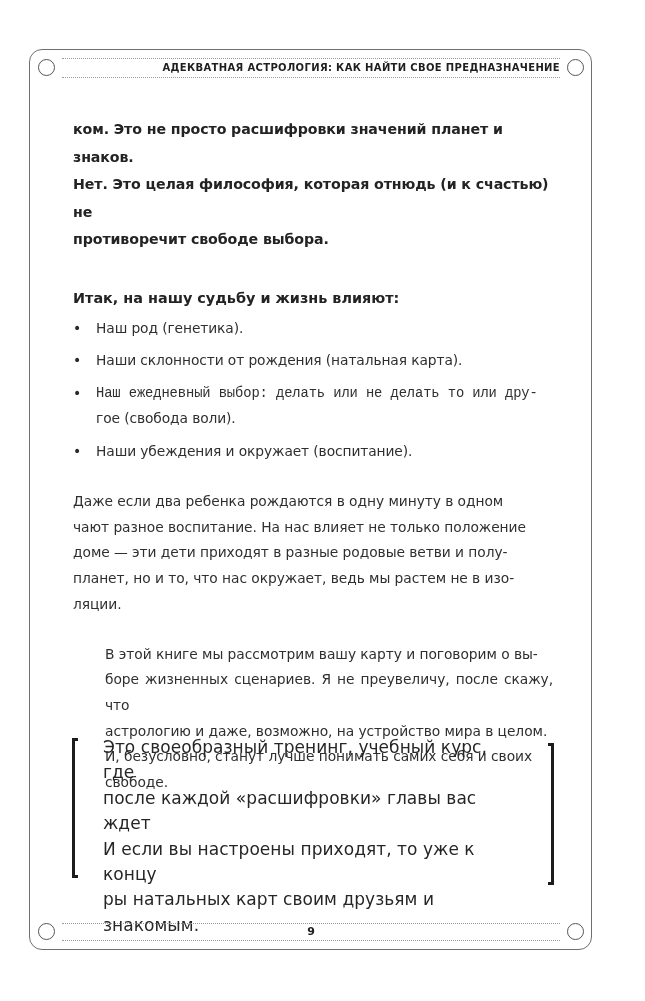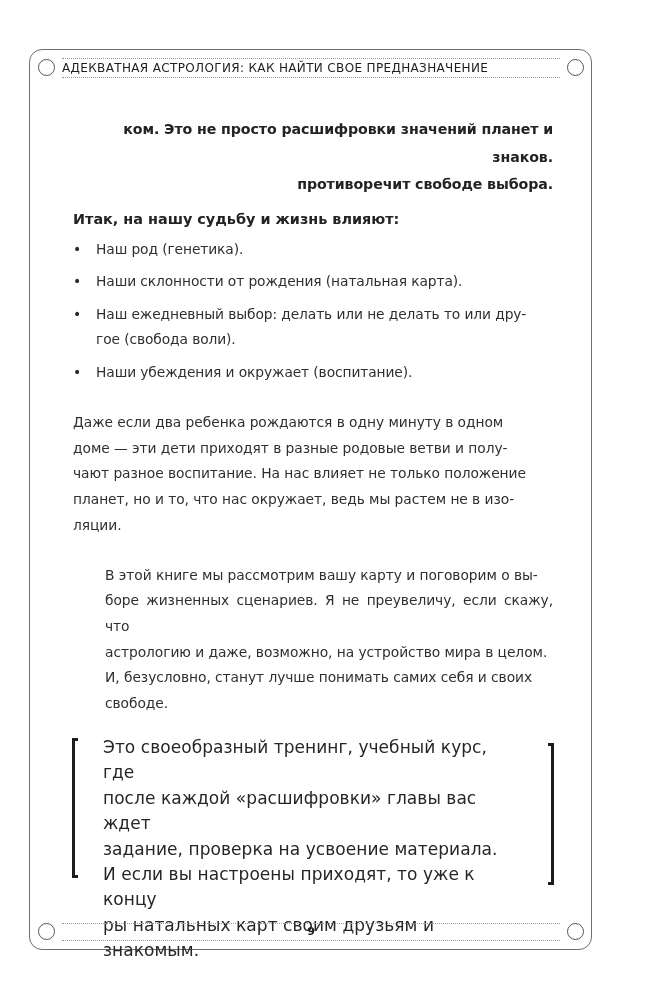--- a/index.html
+++ b/index.html
@@ -15,35 +15,35 @@
     .ring {
       position: absolute; width: 17px; height: 17px; border: 1.3px solid #555;
       border-radius: 50%; box-sizing: border-box;
     }
     .dots {
       position: absolute; left: 62px; width: 498px; height: 0;
       border-top: 1.5px dotted #9a9a9a;
     }
     .running-head {
       position: absolute; left: 62px; width: 498px; top: 60px;
-      text-align: left; font-weight: normal; font-size: 12px; letter-spacing: 0.35px;
+      text-align: right; font-weight: bold; font-size: 10px; letter-spacing: 0.35px;
       color: #1e1e1e; line-height: 16px;
     }
     .page-num {
       position: absolute; left: 62px; width: 498px; top: 924px;
       text-align: center; font-weight: bold; font-size: 11px; color: #1e1e1e; line-height: 16px;
     }
     .content { position: absolute; left: 73px; width: 480px; top: 116px; }
     p { margin: 0; }
     .lead {
-      font-weight: bold; font-size: 14.2px; line-height: 27.5px; color: #232323; letter-spacing: -0.1px; text-align: right;
+      font-weight: bold; font-size: 14.2px; line-height: 27.5px; color: #232323; letter-spacing: -0.1px;
     }
     .subhead {
       font-weight: bold; font-size: 14.4px; line-height: 20px; color: #232323;
-      margin-top: 10px;
+      margin-top: 34px;
     }
     ul.list { list-style: none; margin: 8px 0 0 0; padding: 0; }
     ul.list li {
       position: relative; padding-left: 23px; font-size: 13.8px; line-height: 25.5px;
       color: #2f2f2f; margin-bottom: 7px; letter-spacing: -0.1px;
     }
     ul.list li .bullet {
       position: absolute; left: 0; top: 0; font-size: 14px; color: #2a2a2a;
     }
     .para {
@@ -78,68 +78,68 @@
 <div class="ring" style="left:38px; top:923px;"></div>
 <div class="ring" style="left:567px; top:923px;"></div>
 
 <div class="dots" style="top:58px;"></div>
 <div class="dots" style="top:77px;"></div>
 <div class="running-head">АДЕКВАТНАЯ АСТРОЛОГИЯ: КАК НАЙТИ СВОЕ ПРЕДНАЗНАЧЕНИЕ</div>
 
 <div class="content">
   <div class="lead">
     <p>ком. Это не просто расшифровки значений планет и знаков.</p>
+    <p>Нет. Это целая философия, которая отнюдь (и к счастью) не</p>
     <p>противоречит свободе выбора.</p>
   </div>
 
   <div class="subhead">Итак, на нашу судьбу и жизнь влияют:</div>
 
   <ul class="list">
     <li>
       <span class="bullet">•</span>
       <span>Наш род (генетика).</span>
     </li>
     <li>
       <span class="bullet">•</span>
       <span>Наши склонности от рождения (натальная карта).</span>
     </li>
     <li>
       <span class="bullet">•</span>
-      <span style="display:block;">Наш ежедневный выбор: делать или не делать то или дру-</span>
+      <span style="display:block;font-family:Liberation Mono, monospace;">Наш ежедневный выбор: делать или не делать то или дру-</span>
       <span style="display:block;">гое (свобода воли).</span>
     </li>
     <li>
       <span class="bullet">•</span>
       <span>Наши убеждения и окружает (воспитание).</span>
     </li>
   </ul>
 
   <div class="para para1">
     <p>Даже если два ребенка рождаются в одну минуту в одном</p>
+    <p>чают разное воспитание. На нас влияет не только положение</p>
     <p>доме — эти дети приходят в разные родовые ветви и полу-</p>
-    <p>чают разное воспитание. На нас влияет не только положение</p>
     <p>планет, но и то, что нас окружает, ведь мы растем не в изо-</p>
     <p>ляции.</p>
   </div>
 
   <div class="para para2">
     <p>В этой книге мы рассмотрим вашу карту и поговорим о вы-</p>
-    <p>боре жизненных сценариев. Я не преувеличу, если скажу, что</p>
+    <p>боре жизненных сценариев. Я не преувеличу, после скажу, что</p>
     <p>астрологию и даже, возможно, на устройство мира в целом.</p>
     <p>И, безусловно, станут лучше понимать самих себя и своих</p>
     <p>свободе.</p>
   </div>
 </div>
 
 <div class="callout">
   <div class="bracket-left"></div>
   <div class="callout-text">
     <p>Это своеобразный тренинг, учебный курс, где</p>
     <p>после каждой «расшифровки» главы вас ждет</p>
-    <p>задание, проверка на усвоение материала.</p>
     <p>И если вы настроены приходят, то уже к концу</p>
     <p>ры натальных карт своим друзьям и знакомым.</p>
   </div>
   <div class="bracket-right"></div>
 </div>
 
 <div class="dots" style="top:923px;"></div>
 <div class="dots" style="top:940px;"></div>
 <div class="page-num">9</div>
 

